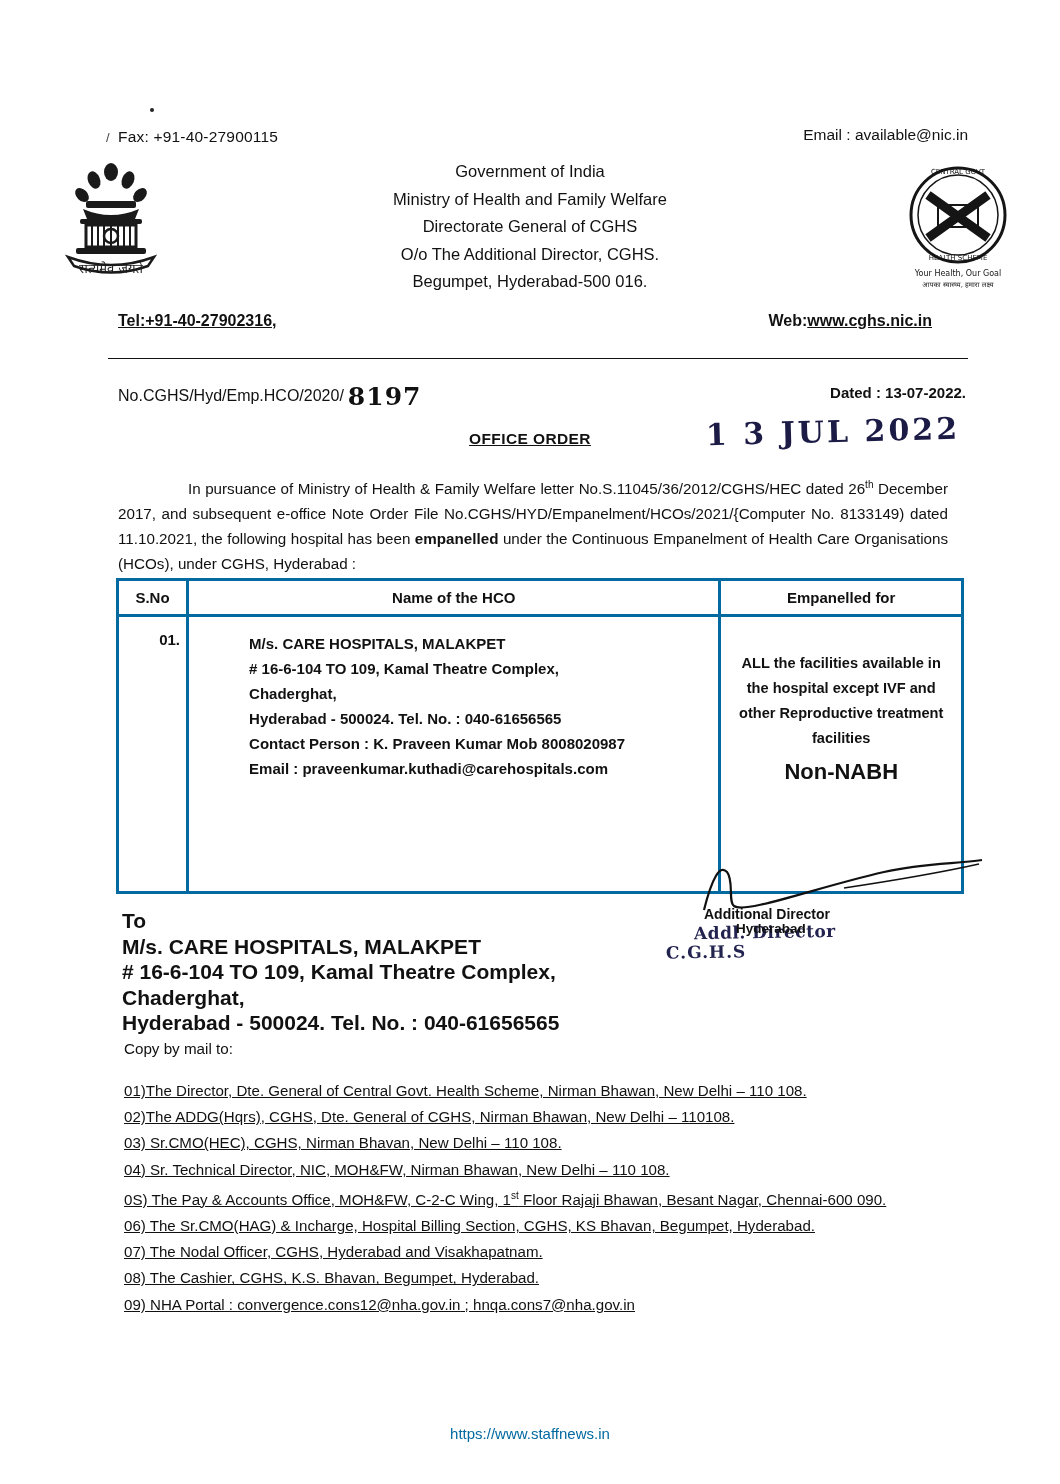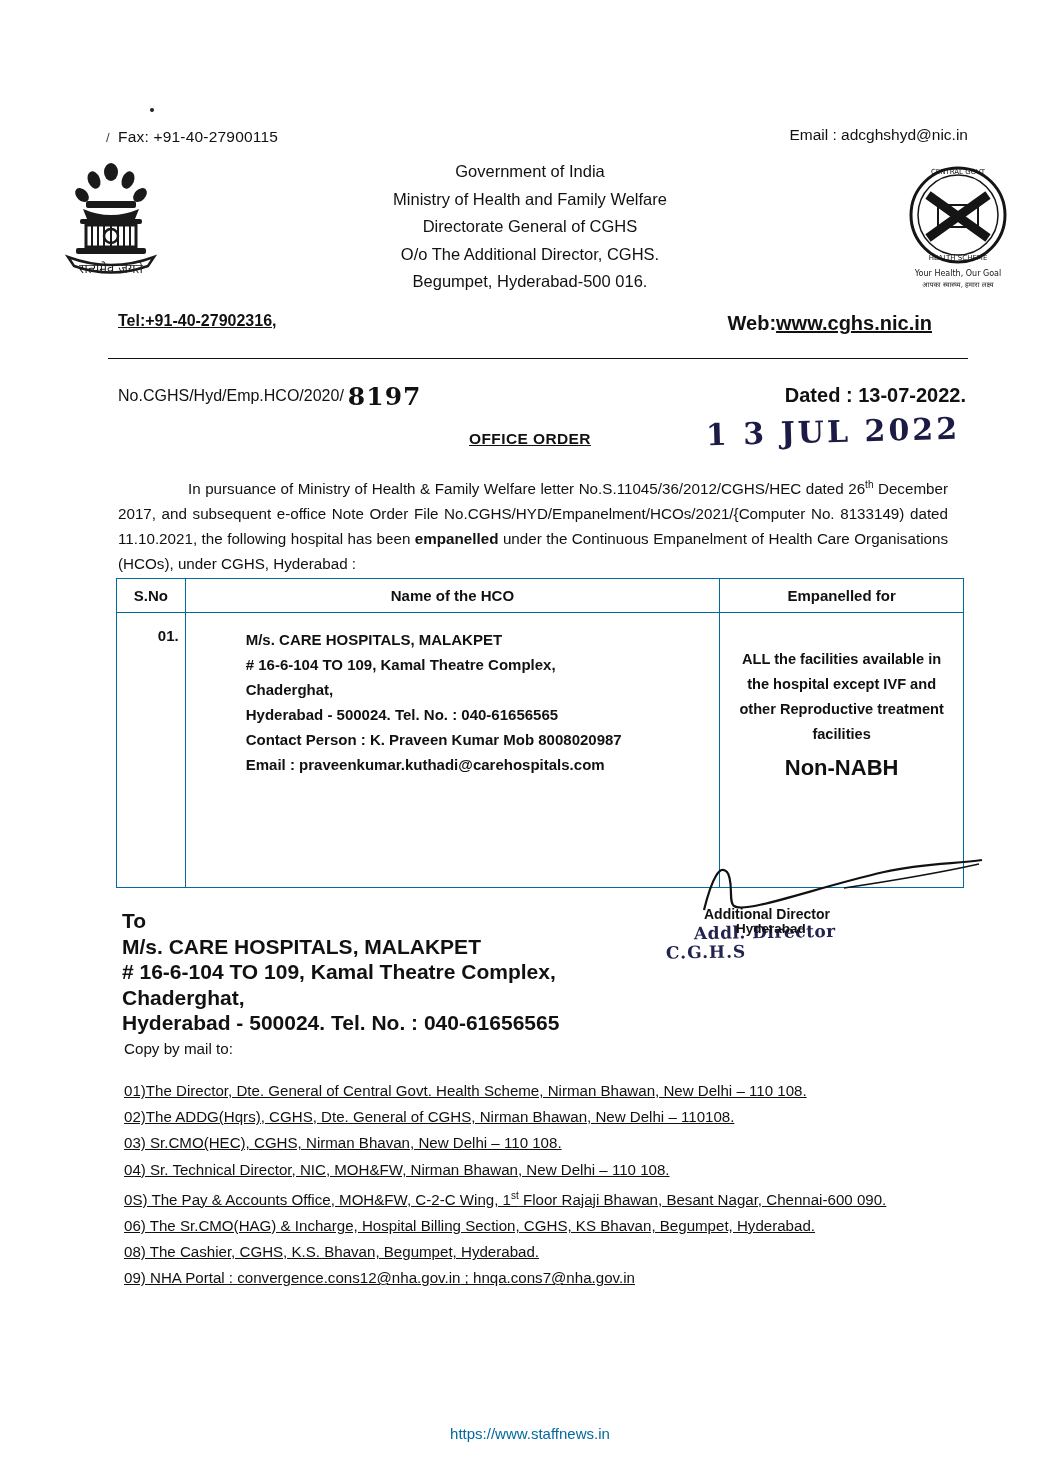--- a/index.html
+++ b/index.html
@@ -84,21 +84,21 @@
     left: 118px;
     top: 312px;
     font-size: 16px;
     font-weight: bold;
     text-decoration: underline;
   }
   .web-line {
     position: absolute;
     right: 128px;
     top: 312px;
-    font-size: 20px;
+    font-size: 16px;
     font-weight: bold;
   }
   .web-line .url { text-decoration: underline; }
 
   .rule {
     position: absolute;
     left: 108px;
     right: 92px;
     top: 358px;
     border-top: 1px solid #111;
@@ -115,21 +115,21 @@
     font-size: 25px;
     font-weight: bold;
     letter-spacing: 1px;
     vertical-align: -4px;
     margin-left: 4px;
   }
   .dated {
     position: absolute;
     right: 94px;
     top: 384px;
-    font-size: 20px;
+    font-size: 15px;
     font-weight: bold;
   }
   .office-order {
     position: absolute;
     left: 0; right: 0;
     top: 430px;
     text-align: center;
     font-size: 15.5px;
     font-weight: bold;
     letter-spacing: .4px;
@@ -161,21 +161,21 @@
 
   
   .tbl {
     position: absolute;
     left: 116px;
     top: 578px;
     width: 848px;
     border-collapse: collapse;
   }
   .tbl td, .tbl th {
-    border: 1px solid #0369a1;
+    border: 3px solid #0369a1;
     vertical-align: top;
   }
   .tbl th {
     font-size: 15px;
     font-weight: bold;
     padding: 8px 4px;
     text-align: center;
   }
   .c-sno { width: 62px; }
   .c-name { width: 540px; }
@@ -303,21 +303,21 @@
 
 <div class="page">
 
   <div class="dot-mark"></div>
 
   <div class="fax">
     <span class="slash">/</span>
     <span>Fax: +91-40-27900115</span>
   </div>
 
-  <div class="email-top">Email : adcghshyd@nic.in</div>
+  <div class="email-top">Email : available@nic.in</div>
 
   <div class="emblem">
     <svg width="110" height="135" viewBox="0 0 110 135">
       <g fill="#1a1a1a">
         <ellipse cx="55" cy="17" rx="7" ry="9"></ellipse>
         <ellipse cx="38" cy="25" rx="6" ry="9" transform="rotate(-22 38 25)"></ellipse>
         <ellipse cx="72" cy="25" rx="6" ry="9" transform="rotate(22 72 25)"></ellipse>
         <ellipse cx="26" cy="40" rx="5.5" ry="8" transform="rotate(-45 26 40)"></ellipse>
         <ellipse cx="84" cy="40" rx="5.5" ry="8" transform="rotate(45 84 40)"></ellipse>
         <rect x="30" y="46" width="50" height="7" rx="2"></rect>
@@ -433,20 +433,21 @@
 
   <div class="copy-list">
     <div>01)The Director, Dte. General of Central Govt. Health Scheme, Nirman Bhawan, New Delhi – 110 108.</div>
     <div>02)The ADDG(Hqrs), CGHS, Dte. General of CGHS, Nirman Bhawan, New Delhi – 110108.</div>
     <div>03) Sr.CMO(HEC), CGHS, Nirman Bhavan, New Delhi – 110 108.</div>
     <div>04) Sr. Technical Director, NIC, MOH&amp;FW, Nirman Bhawan, New Delhi – 110 108.</div>
     <div>
       <span>0S) The Pay &amp; Accounts Office, MOH&amp;FW, C-2-C Wing, 1</span><sup>st</sup><span> Floor Rajaji Bhawan, Besant Nagar, Chennai-600 090.</span>
     </div>
     <div>06) The Sr.CMO(HAG) &amp; Incharge, Hospital Billing Section,  CGHS, KS Bhavan, Begumpet, Hyderabad.</div>
+    <div>07) The Nodal Officer, CGHS,  Hyderabad and Visakhapatnam.</div>
     <div>08) The Cashier, CGHS, K.S. Bhavan, Begumpet, Hyderabad.</div>
     <div>
       <span>09) NHA Portal : </span><span class="u">convergence.cons12@nha.gov.in</span><span> ; </span><span class="u">hnqa.cons7@nha.gov.in</span>
     </div>
   </div>
 
   <div class="footer">https://www.staffnews.in</div>
 
 </div>
 

